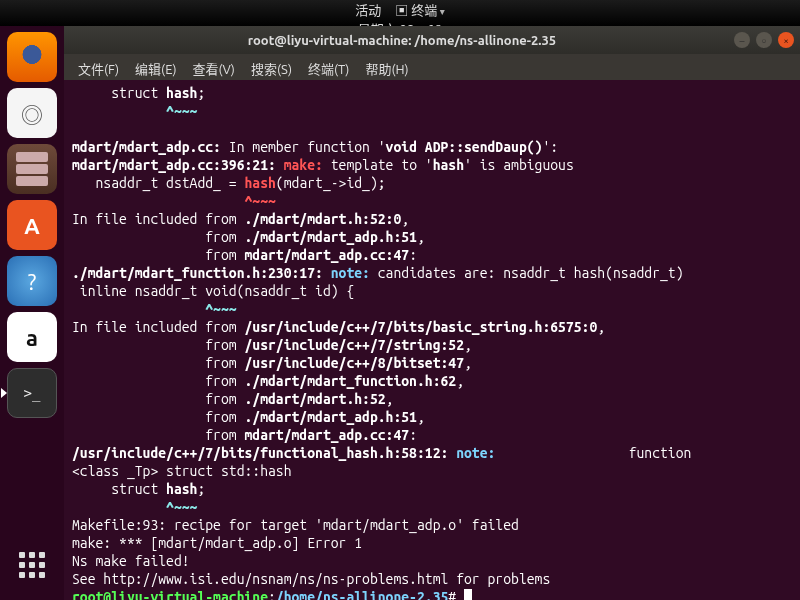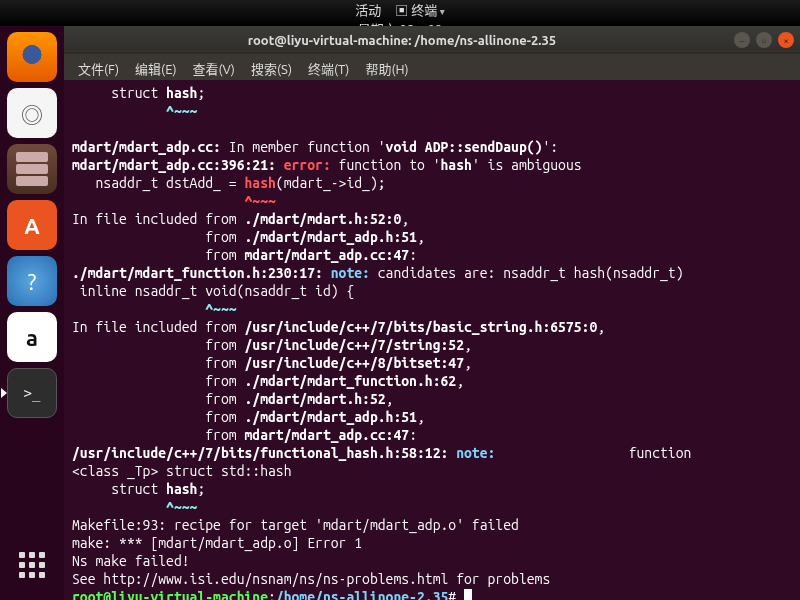--- a/index.html
+++ b/index.html
@@ -112,21 +112,21 @@
     <span>编辑(E)</span>
     <span>查看(V)</span>
     <span>搜索(S)</span>
     <span>终端(T)</span>
     <span>帮助(H)</span>
   </div>
   <div class="termbody"><span>     struct </span><span class="bold">hash</span><span>;</span>
 <span class="br-cyan">            ^~~~</span>
 
 <span class="bold">mdart/mdart_adp.cc:</span><span> In member function '</span><span class="bold">void ADP::sendDaup()</span><span>':</span>
-<span class="bold">mdart/mdart_adp.cc:396:21: </span><span class="red">error:</span><span> function to '</span><span class="bold">hash</span><span>' is ambiguous</span>
+<span class="bold">mdart/mdart_adp.cc:396:21: </span><span class="red">make:</span><span> template to '</span><span class="bold">hash</span><span>' is ambiguous</span>
 <span>   nsaddr_t dstAdd_ = </span><span class="red">hash</span><span>(mdart_-&gt;id_);</span>
 <span class="red">                      ^~~~</span>
 <span>In file included from </span><span class="bold">./mdart/mdart.h:52:0</span><span>,</span>
 <span>                 from </span><span class="bold">./mdart/mdart_adp.h:51</span><span>,</span>
 <span>                 from </span><span class="bold">mdart/mdart_adp.cc:47</span><span>:</span>
 <span class="bold">./mdart/mdart_function.h:230:17:</span><span class="cyan"> note:</span><span> candidates are: nsaddr_t hash(nsaddr_t)</span>
 <span> inline nsaddr_t void(nsaddr_t id) {</span>
 <span class="br-cyan">                 ^~~~</span>
 <span>In file included from </span><span class="bold">/usr/include/c++/7/bits/basic_string.h:6575:0</span><span>,</span>
 <span>                 from </span><span class="bold">/usr/include/c++/7/string:52</span><span>,</span>

